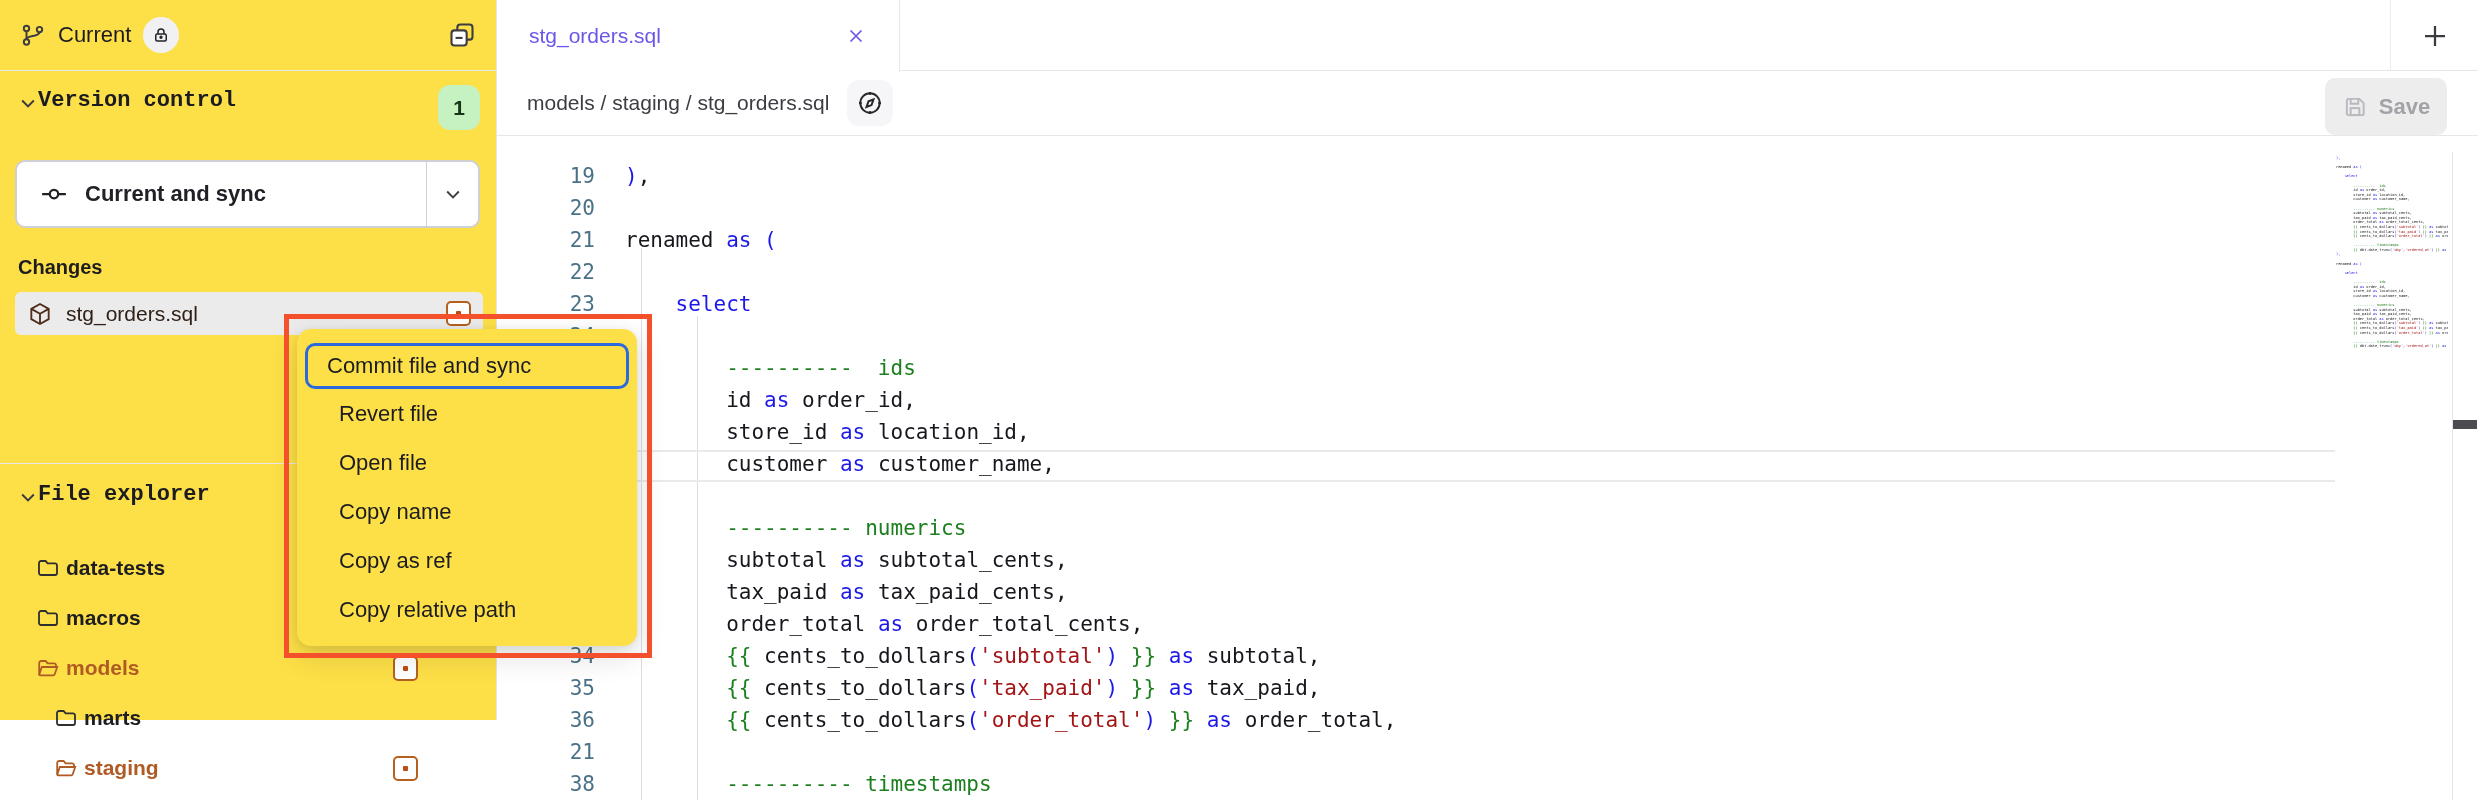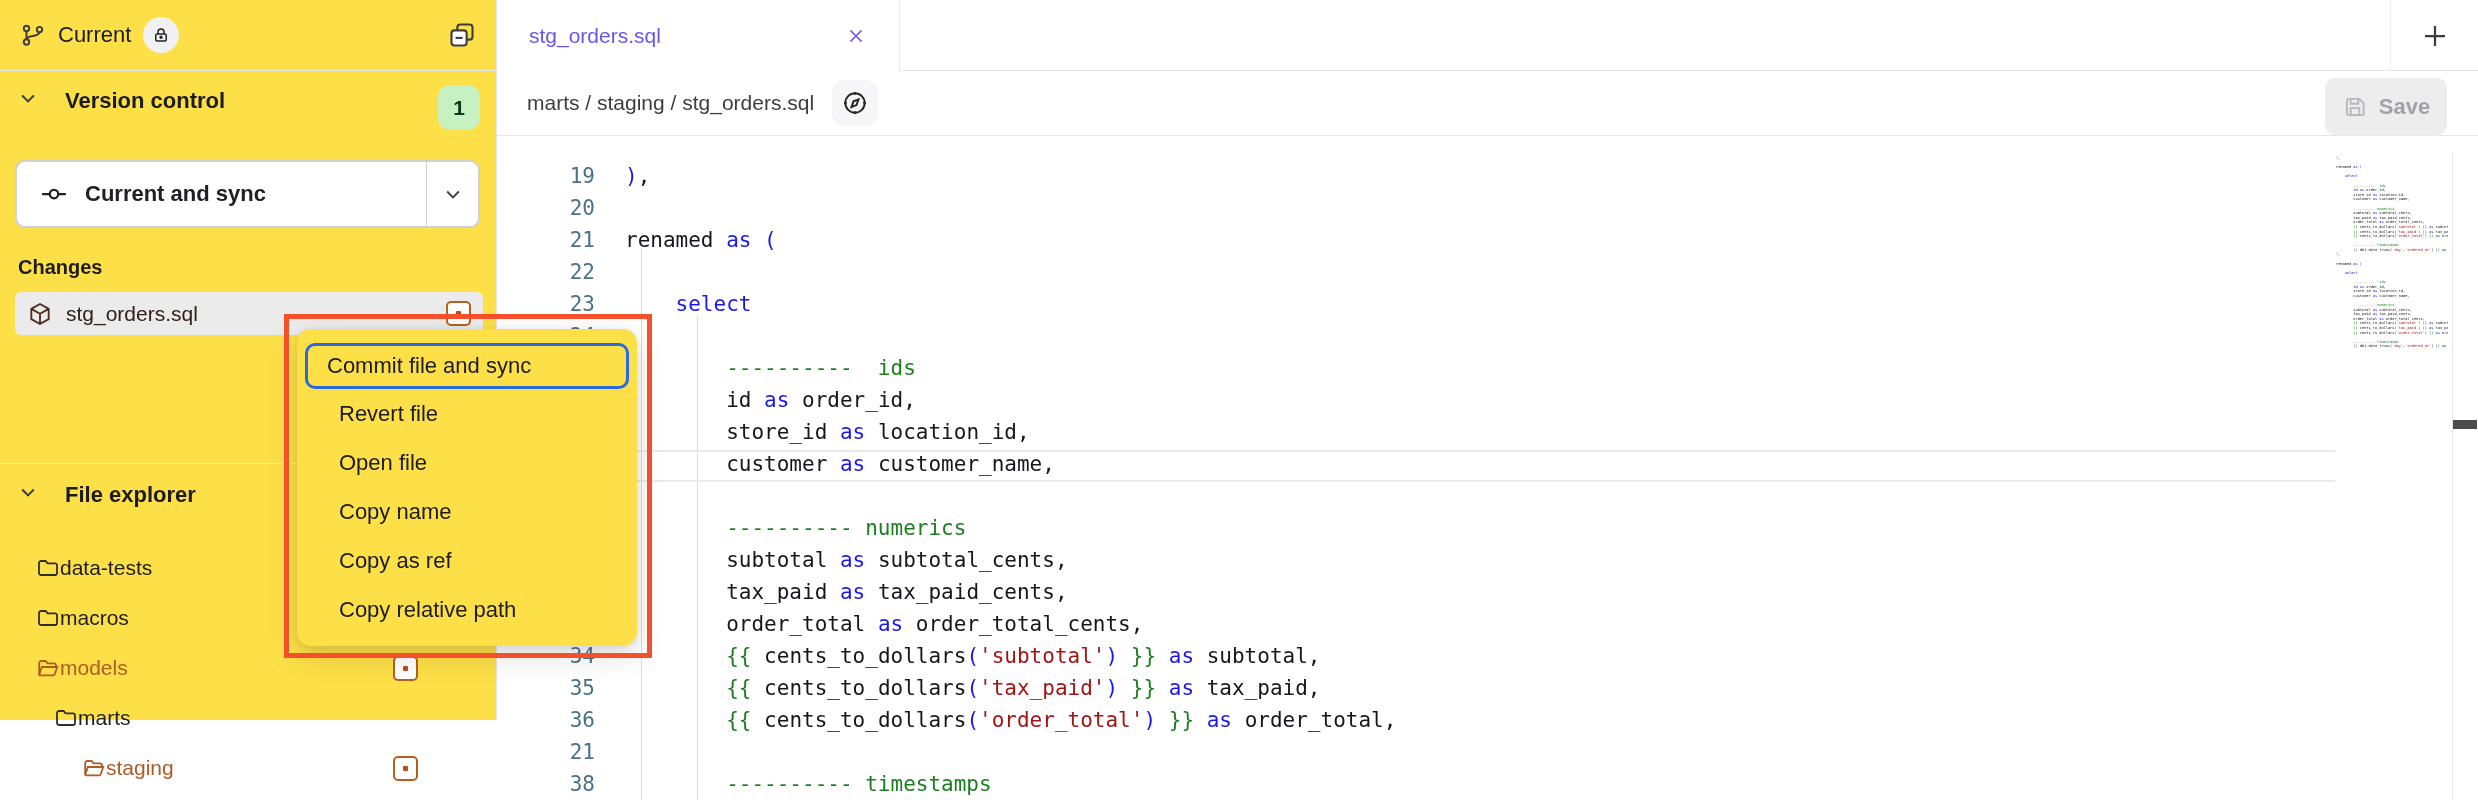--- a/index.html
+++ b/index.html
@@ -11,21 +11,21 @@
   #sidebar { position:absolute; left:0; top:0; width:497px; height:720px;
              background:#fde047; border-right:1px solid #e5e5e8; }
   .sb-header { height:71px; border-bottom:1px solid #e7e7ea; display:flex;
                align-items:center; padding:0 20px; gap:12px; }
   .sb-header .label { font-size:22px; color:#1b1b20; }
   .lock-chip { width:36px; height:36px; border-radius:50%; background:#f1f1f3;
                display:flex; align-items:center; justify-content:center; color:#232327; }
   .spacer { flex:1; }
   .icon-btn { color:#3c3c41; cursor:pointer; }
 
-  .section-head { position:absolute; left:18px; display:flex; align-items:flex-start; gap:27px; color:#1b1b20; }
+  .section-head { position:absolute; left:18px; display:flex; align-items:flex-end; gap:0; color:#1b1b20;font-family:Liberation Mono, monospace; }
   .section-head .title { font-size:22px; font-weight:700; }
   .badge { position:absolute; left:438px; top:85px; width:42px; height:45px; border-radius:12px;
            background:#c6f1c1; color:#15341a; font-size:21px; font-weight:700;
            display:flex; align-items:center; justify-content:center; }
 
   .commit-btn { position:absolute; left:15px; top:160px; width:465px; height:68px;
                 border:2px solid #cfd0d5; border-radius:10px; display:flex; background:#fff; }
   .commit-main { flex:1; display:flex; align-items:center; gap:16px; padding-left:22px;
                  font-size:22px; font-weight:600; color:#202026; cursor:pointer; }
   .commit-caret { width:52px; border-left:1px solid #cfd0d5; display:flex;
@@ -38,21 +38,21 @@
   .change-row .fname { font-size:21px; color:#2f2018; }
   .cube { color:#4e2c1b; }
 
   .mod-dot { width:25px; height:25px; border:2px solid #b4611f; border-radius:5px;
              display:flex; align-items:center; justify-content:center; background:#fff; }
   .mod-dot::after { content:""; width:5px; height:5px; border-radius:1px; background:#bf4a12; }
 
   .sb-divider { position:absolute; left:0; top:463px; width:497px; height:1px; background:#e7e7ea; }
 
   .tree-row { position:absolute; left:0; width:497px; height:50px; display:flex;
-              align-items:center; gap:0; font-size:21px; color:#1d1d22; cursor:pointer; }
+              align-items:center; gap:6px; font-size:21px; color:#1d1d22; cursor:pointer;font-weight:bold; }
   .tree-row .ficon { color:#2d2d32; }
   .tree-row.orange, .tree-row.orange .ficon { color:#b05a24; }
   .tree-row .mod-dot { position:absolute; left:393px; }
 
   
   #editor { position:absolute; left:497px; top:0; width:1981px; height:800px; }
   .tabbar { position:absolute; left:0; top:0; width:1981px; height:71px; border-bottom:1px solid #e7e7ea; }
   .tab { position:absolute; left:0; top:0; width:403px; height:72px; background:#fff;
          border-right:1px solid #e7e7ea; display:flex; align-items:center;
          justify-content:space-between; padding:0 32px; cursor:pointer; }
@@ -213,21 +213,21 @@
     <span class="mod-dot"></span>
   </div>
   <div class="tree-row" style="top:693px; padding-left:54px;">
     <span class="ficon">
       <svg width="24" height="24" viewBox="0 0 24 24" fill="none" stroke="currentColor" stroke-width="1.8">
         <path d="M3 7a2 2 0 0 1 2-2h4.6l2 2.4H19a2 2 0 0 1 2 2V17a2 2 0 0 1-2 2H5a2 2 0 0 1-2-2z"></path>
       </svg>
       </span>
     <span>marts</span>
   </div>
-  <div class="tree-row orange" style="top:743px; padding-left:82px;">
+  <div class="tree-row orange" style="top:743px; padding-left:54px;">
     <span class="ficon">
       <svg width="24" height="24" viewBox="0 0 24 24" fill="none" stroke="currentColor" stroke-width="1.8">
         <path d="M3.2 18.6V7a2 2 0 0 1 2-2h4.4l2 2.4H18a2 2 0 0 1 2 2v1"></path>
         <path d="M3.2 18.6L5.8 11h15.4l-2.5 7.2a1.6 1.6 0 0 1-1.5 1.1H4.5a1.3 1.3 0 0 1-1.3-.7z"></path>
       </svg>
       </span>
     <span>staging</span>
     <span class="mod-dot"></span>
   </div>
 </div>
@@ -244,21 +244,21 @@
     </div>
     <div class="plus-sep"></div>
     <div class="plus-btn">
       <svg width="30" height="30" viewBox="0 0 24 24" fill="none" stroke="currentColor" stroke-width="1.8">
           <path d="M12 4v16M4 12h16"></path>
         </svg>
     </div>
   </div>
 
   <div class="crumb-row">
-    <span class="crumb">marts / staging / stg_orders.sql</span>
+    <span class="crumb">models / staging / stg_orders.sql</span>
     <span class="compass-chip">
       <svg width="28" height="28" viewBox="0 0 24 24" fill="none" stroke="currentColor" stroke-width="1.7">
         <circle cx="12" cy="12" r="8.3"></circle>
         <path d="M12 2.6v2.3M12 19.1v2.3M2.6 12h2.3M19.1 12h2.3"></path>
         <path d="M15 9l-1.7 4.8L9 15.4l1.7-4.8z"></path>
       </svg>
     </span>
     <div class="save-btn">
       <span>
         <svg width="26" height="26" viewBox="0 0 24 24" fill="none" stroke="#b9b9bf" stroke-width="1.8">

